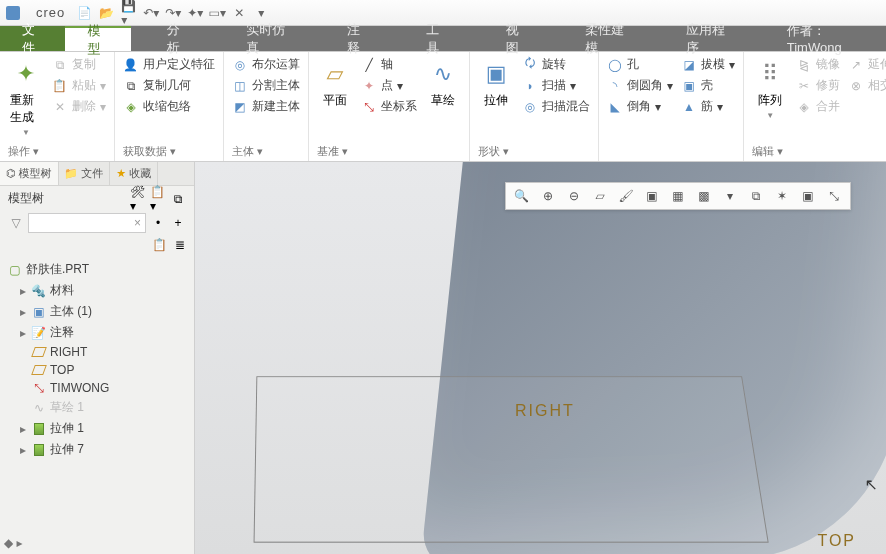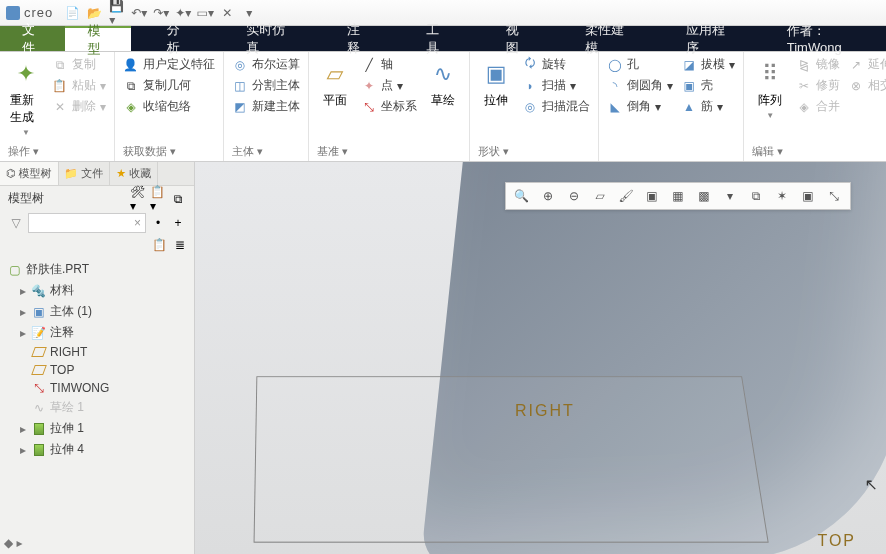--- a/index.html
+++ b/index.html
@@ -1,30 +1,30 @@
 <!DOCTYPE html>
 <html><head>
 <meta charset="utf-8">
 <style>
   * { margin: 0; padding: 0; box-sizing: border-box; font-family: "Microsoft YaHei", Arial, sans-serif; }
   body { width: 886px; height: 554px; background: #f5f5f5; overflow: hidden; font-size: 12px; }
   
   .titlebar { height: 26px; background: linear-gradient(#fdfdfd,#f2f2f2); display: flex; align-items: center; border-bottom: 1px solid #d0d0d0; }
-  .logo-area { display: flex; align-items: center; padding: 0 6px; gap: 4px; }
+  .logo-area { display: flex; align-items: center; padding: 0 6px; gap: 16px; }
   .logo-box { width: 14px; height: 14px; background: #5a8ec4; border-radius: 2px; display:inline-block;}
   .logo-txt { font-size: 13px; color: #555; letter-spacing: 1px; }
   .qat { display: flex; gap: 6px; padding: 0 6px; align-items: center; }
   .qat span { width: 16px; height: 16px; display: inline-flex; align-items:center; justify-content:center; color:#666; }
   .title-center { flex: 1; text-align: center; color: #666; font-size: 12px; }
   
   .ribbon-tabs { height: 26px; display: flex; align-items: stretch; background: #f7f7f7; border-bottom: 1px solid #ccc;}
   .rtab { padding: 0 22px; display: flex; align-items: center; color: #444; cursor: pointer; font-size: 13px;}
   .rtab.file { background: #567f33; color: #fff; }
   .rtab.active { background: #fff; border-top: 2px solid #6fa23e; color: #4e7a28; }
-  .rtab.dark { background: #0f172a; color: #e8e8e8; padding-left: 36px; }
+  .rtab.dark { background: #737373; color: #e8e8e8; padding-left: 36px; }
   
   .ribbon { height: 110px; background: #fff; display: flex; border-bottom: 1px solid #cfcfcf; }
   .rgroup { border-right: 1px solid #e3e3e3; padding: 4px 8px 2px 8px; display: flex; flex-direction: column; }
   .rgroup-body { flex: 1; display: flex; gap: 8px; align-items: flex-start; }
   .rgroup-label { font-size: 11px; color: #777; text-align: left; padding-top: 2px; }
   .bigbtn { display: flex; flex-direction: column; align-items: center; gap: 2px; padding: 2px; cursor:pointer;}
   .bigicon { width: 32px; height: 32px; display: flex; align-items:center; justify-content:center; font-size: 22px; }
   .stack { display: flex; flex-direction: column; gap: 4px; }
   .smallbtn { display: flex; align-items: center; gap: 4px; color: #444; font-size: 12px; cursor:pointer; white-space:nowrap;}
   .smallbtn.dis { color: #bbb; }
@@ -342,21 +342,21 @@
           <span class="node-icon">
             <span class="ext-ico"></span>
           </span>
           <span>拉伸 1</span>
         </div>
       <div class="tree-item indent1">
           <span class="tw">▸</span>
           <span class="node-icon">
             <span class="ext-ico"></span>
           </span>
-          <span>拉伸 4</span>
+          <span>拉伸 7</span>
         </div>
     </div>
     <div class="bottom-arrow">◆ ▸</div>
   </div>
 
   <div class="viewport">
     <div class="model-shape"></div>
     <div class="wire-rect"></div>
     <div class="axis-label" style="left:320px; top:240px">RIGHT</div>
     <div class="axis-label" style="right:30px; bottom:4px">TOP</div>

